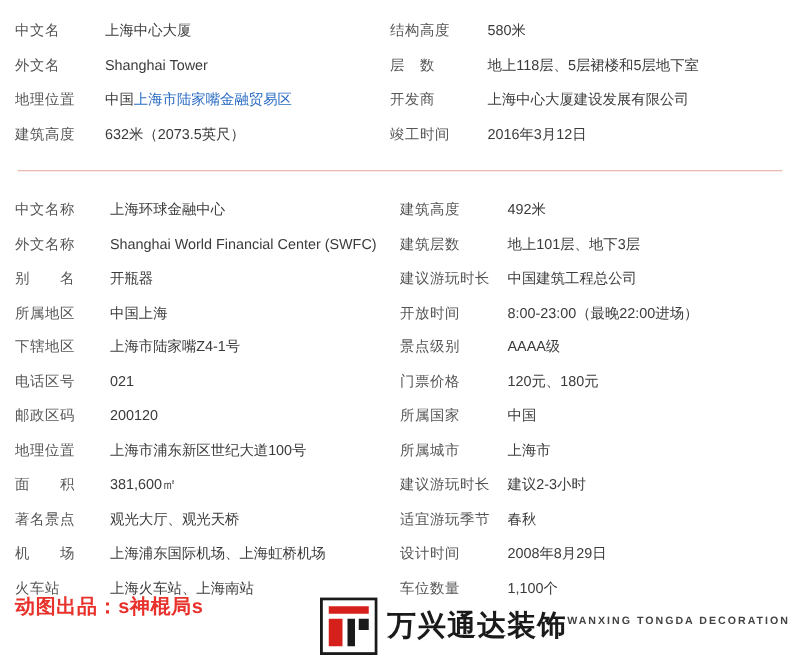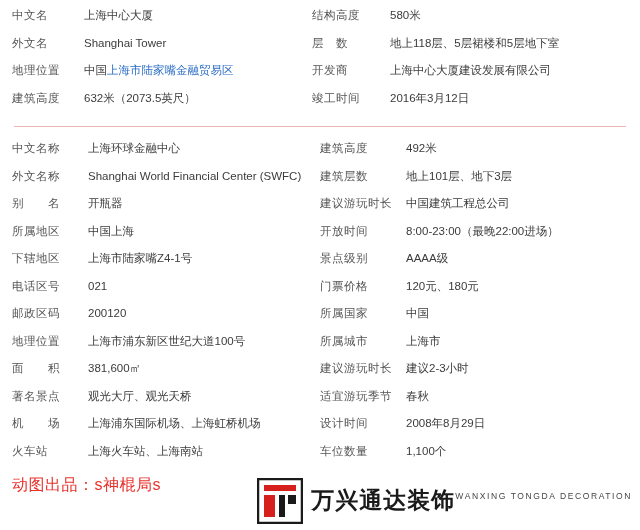--- a/index.html
+++ b/index.html
@@ -12,21 +12,21 @@
     height: 530px;
     background: #ffffff;
     font-family: "Liberation Sans", "DejaVu Sans", sans-serif;
     color: #333333;
     overflow: hidden;
     position: relative;
   }
 
   
   .table-block {
-    padding: 2px 10px 0 10px;
+    padding: 12px 10px 0 10px;
   }
   table.info {
     width: 100%;
     border-collapse: collapse;
     table-layout: fixed;
   }
   table.info td {
     vertical-align: top;
     padding: 6px 2px;
     font-size: 11.5px;
@@ -68,21 +68,21 @@
     left: 0;
     bottom: 0;
     width: 640px;
     height: 62px;
   }
   .watermark {
     position: absolute;
     left: 12px;
     bottom: 34px;
     font-size: 16px;
-    font-weight: normal;
+    font-weight: bold;
     color: #e8312b;
     letter-spacing: 0.5px;
   }
   .brand {
     position: absolute;
     right: 8px;
     bottom: 6px;
     display: flex;
     align-items: center;
   }
@@ -102,20 +102,21 @@
     font-weight: bold;
     color: #1a1a1a;
     letter-spacing: 1px;
     line-height: 1.1;
   }
   .brand-en {
     font-size: 8.5px;
     color: #444444;
     letter-spacing: 1.6px;
     margin-top: 3px;
+    font-weight: bold;
   }
 </style>
 </head>
 <body>
 
 <div class="table-block">
   <table class="info t1">
     <colgroup>
       <col class="c1">
         <col class="c2">

